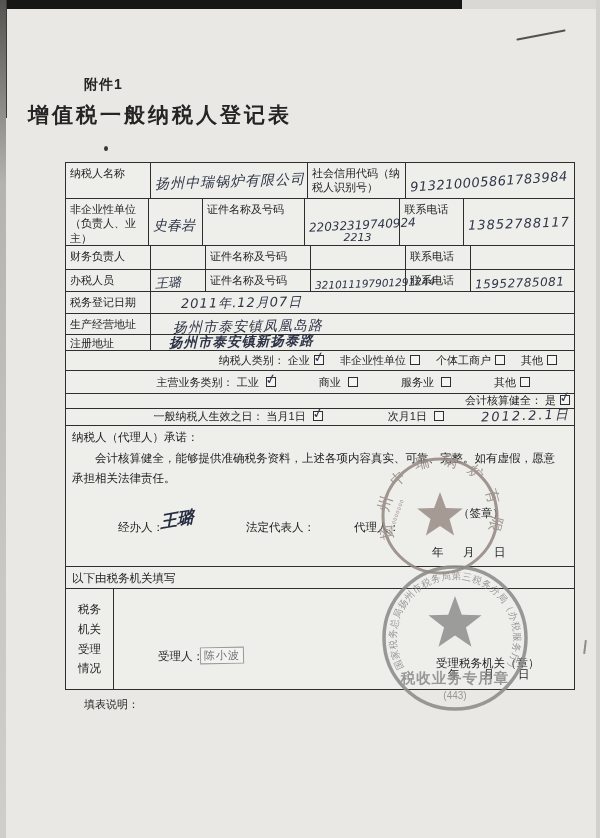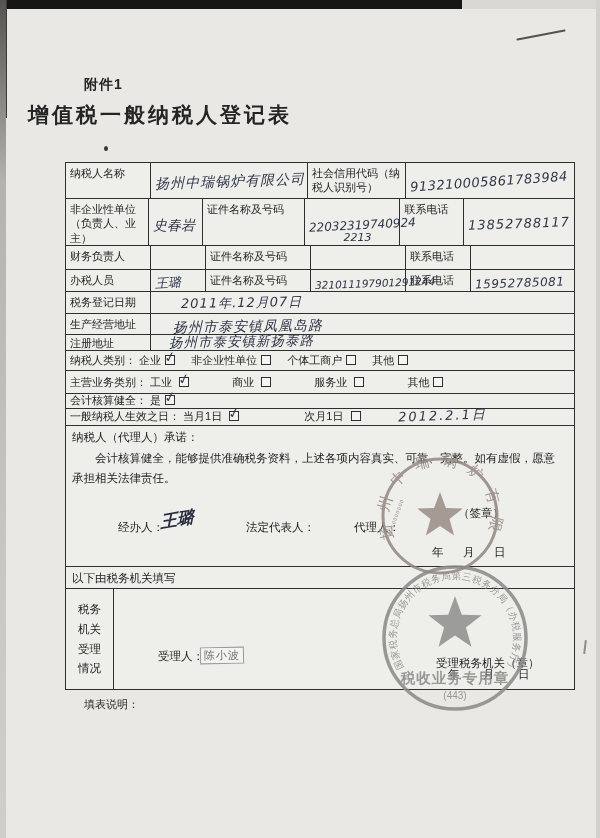--- a/index.html
+++ b/index.html
@@ -51,21 +51,21 @@
   .hw-cert1 { font-size:12px; display:inline-block; margin-top:16px; transform:rotate(-3deg); }
   .hw-cert2 { font-size:11px; display:block; margin-left:34px; margin-top:-3px; }
   .hw-phone { font-size:13px; display:inline-block; margin-top:14px; transform:rotate(-2deg); letter-spacing:1px; }
   .hw-clerk { font-size:13px; display:inline-block; margin-top:2px; transform:rotate(-4deg); }
   .hw-clerk-cert { font-size:10.5px; display:inline-block; margin-top:4px; transform:rotate(-2deg); }
   .hw-clerk-phone { font-size:12px; display:inline-block; margin-top:3px; transform:rotate(-2deg); letter-spacing:0.5px; }
   .hw-line { font-size:13px; display:inline-block; transform:rotate(-1deg); letter-spacing:1px; }
   .hw-date { font-size:13px; display:inline-block; margin-left:34px; transform:rotate(-2deg); letter-spacing:2px; }
 
   
-  .cbrow { align-items:center; display:flex; }
+  .cbrow { align-items:center; display:flex;text-align:right; }
   .opt { white-space:nowrap; }
   .row-category .opt { margin-right:13px; }
   .row-business .opt { margin-right:40px; }
   .row-effective .opt1 { margin-right:62px; }
   .cb { position:relative; display:inline-block; width:10px; height:10px; border:1px solid #2f2f2f;
     margin-left:4px; vertical-align:-1px; background:rgba(255,255,255,.4); }
   .cb.checked::after { content:"✓"; position:absolute; left:-2px; top:-8px; font-size:14px;
     font-weight:bold; color:#333a4e; transform:rotate(-12deg); }
 
   
@@ -182,21 +182,21 @@
 
     <div class="tr h21">
       <div class="td w85">生产经营地址</div>
       <div class="td fill nowrap">
         <span class="hw hw-line" style="margin-left:18px;font-size:14px;">扬州市泰安镇凤凰岛路</span>
       </div>
     </div>
 
     <div class="tr h16">
       <div class="td w85" style="padding-top:1px;">注册地址</div>
-      <div class="td fill nowrap" style="padding-top:0;">
+      <div class="td fill nowrap" style="padding-top:0;font-weight:bold;">
         <span class="hw hw-line" style="margin-left:14px;font-size:13.5px;margin-top:-3px;">扬州市泰安镇新扬泰路</span>
       </div>
     </div>
 
     <div class="tr h20 cbrow row-category">
       <div class="td fill nowrap">
         <span>纳税人类别：</span>
         <span class="opt"><span>企业</span><span class="cb checked"></span></span>
         <span class="opt"><span>非企业性单位</span><span class="cb"></span></span>
         <span class="opt"><span>个体工商户</span><span class="cb"></span></span>

